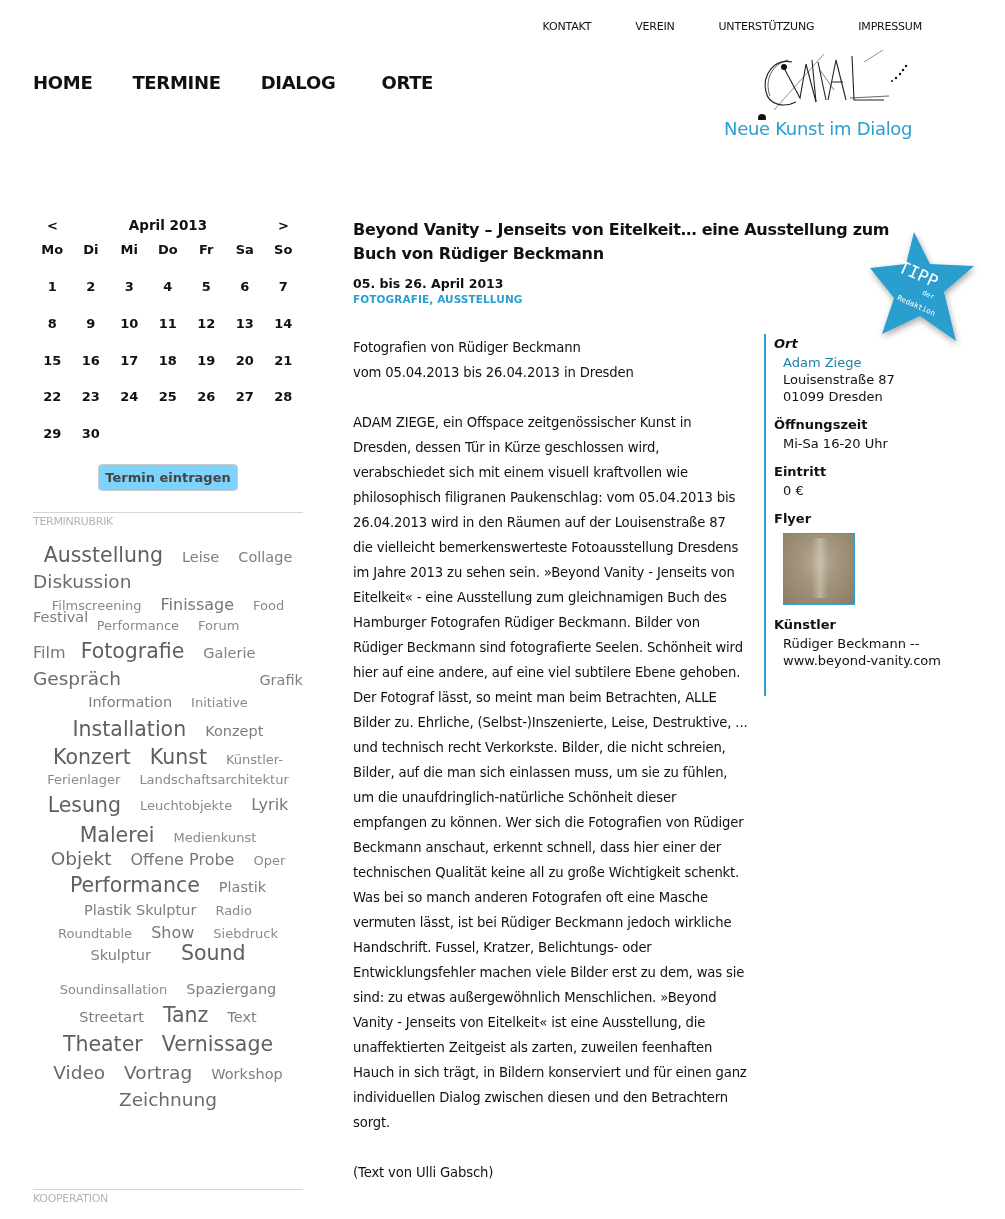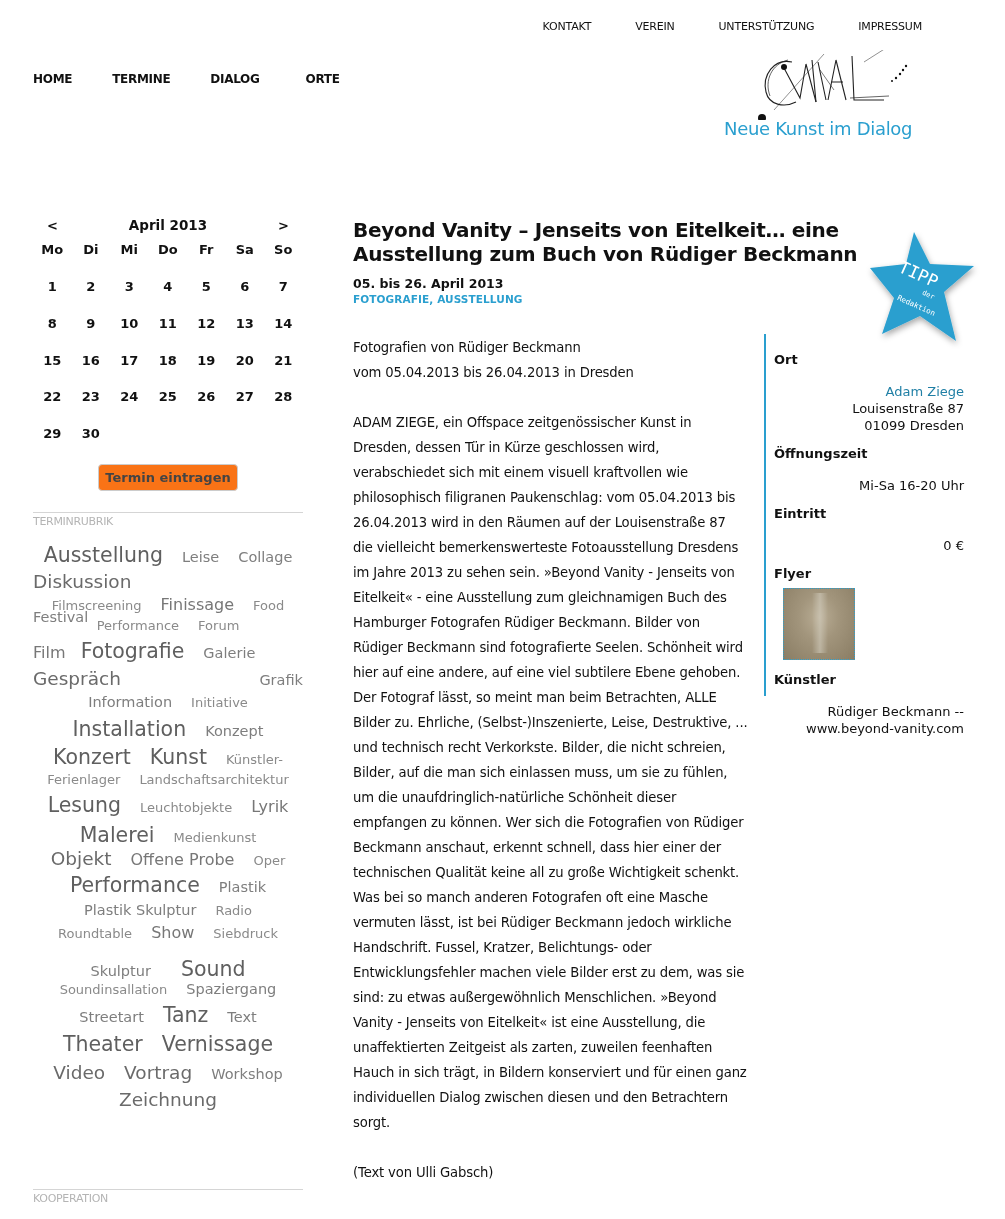--- a/index.html
+++ b/index.html
@@ -2,71 +2,71 @@
 <html><head>
 <meta charset="utf-8">
 <style>
   * { box-sizing: border-box; margin: 0; padding: 0; }
   html, body { width: 1005px; height: 1219px; background: #fff; overflow: hidden; }
   body { font-family: "DejaVu Sans", "Liberation Sans", sans-serif; color: #111; position: relative; }
 
   .topnav { position: absolute; top: 20px; right: 83px; display: flex; gap: 12px; font-size: 11px; letter-spacing: -0.2px; }
   .topnav a { color: #111; text-decoration: none; padding-left: 32px; }
 
-  .mainnav { position: absolute; top: 72px; left: 33px; display: flex; font-weight: bold; font-size: 12px; letter-spacing: -0.3px; }
+  .mainnav { position: absolute; top: 72px; left: 33px; display: flex; font-weight: bold; font-size: 18px; letter-spacing: -0.3px; }
   .mainnav a { color: #111; text-decoration: none; }
   .mainnav a:nth-child(1) { margin-right: 40px; }
   .mainnav a:nth-child(2) { margin-right: 40px; }
   .mainnav a:nth-child(3) { margin-right: 46px; }
 
   .logo { position: absolute; top: 50px; left: 724px; width: 200px; height: 92px; }
   .logo svg { position: absolute; top: 0; left: 30px; }
   .logo .tagline { position: absolute; top: 68px; left: 0; font-size: 18px; color: #2a9fcf; letter-spacing: -0.3px; white-space: nowrap; }
 
   
   .calendar { position: absolute; top: 216px; left: 33px; width: 270px; font-size: 13px; font-weight: bold; }
   .cal-head { display: flex; justify-content: space-between; align-items: center; height: 18px; padding: 0 14px 0 14px; }
   .cal-head .month { font-size: 13.5px; }
   .cal-head .arrow { cursor: pointer; font-size: 13px; }
   .cal-grid { display: grid; grid-template-columns: repeat(7, 38.5px); margin-top: 6px; }
   .cal-grid div { text-align: center; height: 36.8px; line-height: 20px; font-size: 13px; }
   .cal-grid .dow { height: 37px; }
   .cal-grid .day { cursor: pointer; }
-  .termin-btn { position: absolute; top: 248px; left: 65px; width: 140px; height: 27px; border: 1px solid #ccc; border-radius: 4px; background: #f97316; font-family: inherit; font-size: 13px; font-weight: bold; color: #444; text-align: center; line-height: 25px; cursor: pointer; }
+  .termin-btn { position: absolute; top: 248px; left: 65px; width: 140px; height: 27px; border: 1px solid #ccc; border-radius: 4px; background: #7dd3fc; font-family: inherit; font-size: 13px; font-weight: bold; color: #444; text-align: center; line-height: 25px; cursor: pointer; }
 
   .section-label { position: absolute; left: 33px; width: 270px; border-top: 1px solid #d5d5d5; font-size: 11px; color: #b4b4b4; padding-top: 2px; letter-spacing: -0.3px; }
 
   .tagcloud { position: absolute; top: 545px; left: 33px; width: 270px; text-align: center; color: #666; line-height: 1.05; }
   .tagcloud .row { display: flex; justify-content: center; align-items: baseline; gap: 19px; white-space: nowrap; }
   .tagcloud span { cursor: pointer; }
   .t1 { font-size: 13px; color: #8a8a8a; }
   .t2 { font-size: 14.5px; color: #7e7e7e; }
   .t3 { font-size: 16px; color: #777; }
   .t4 { font-size: 18.5px; color: #6a6a6a; }
   .t5 { font-size: 20.5px; color: #5f5f5f; }
 
   
   .article { position: absolute; top: 218px; left: 353px; width: 560px; }
-  .article h1 { font-size: 20px; line-height: 24px; font-weight: bold; letter-spacing: -0.3px; color: #111; }
+  .article h1 { font-size: 16px; line-height: 24px; font-weight: bold; letter-spacing: -0.3px; color: #111; }
   .article .date { font-size: 12.5px; font-weight: bold; margin-top: 10px; }
   .article .cats { font-size: 10.5px; font-weight: bold; color: #2a9fcf; margin-top: 2px; letter-spacing: 0.1px; }
   .article .cats a { color: #2a9fcf; text-decoration: none; }
 
   .body-text { position: absolute; top: 335px; left: 353px; width: 395px; font-size: 13.2px; line-height: 25px; color: #111; letter-spacing: -0.15px; }
   .body-text p { margin-bottom: 25px; }
 
   .star { position: absolute; top: 226px; left: 862px; width: 125px; height: 125px; }
   .star .tipp { position: absolute; top: 38px; left: 36px; transform: rotate(24deg); color: #fff; font-family: "DejaVu Sans Mono", monospace; font-size: 17px; }
   .star .der { position: absolute; top: 65px; left: 60px; transform: rotate(24deg); color: #fff; font-family: "DejaVu Sans Mono", monospace; font-size: 7px; }
   .star .red { position: absolute; top: 75px; left: 34px; transform: rotate(24deg); color: #fff; font-family: "DejaVu Sans Mono", monospace; font-size: 7.5px; }
 
   .infobox { position: absolute; top: 334px; left: 764px; width: 200px; height: 362px; border-left: 2px solid #2a9fcf; padding-left: 8px; font-size: 13px; }
   .infobox .lbl { font-weight: bold; font-size: 13px; margin-top: 12px; line-height: 16px; }
-  .infobox .lbl:first-child { margin-top: 18px; }
-  .infobox .val { padding-left: 9px; line-height: 17px; margin-top: 15px; text-align: right; }
+  .infobox .lbl:first-child { margin-top: 2px; font-style: italic; }
+  .infobox .val { padding-left: 9px; line-height: 17px; margin-top: 2px; }
   .infobox .val a { color: #1f7fa5; text-decoration: none; }
   .flyer { margin: 6px 0 0 9px; width: 72px; height: 72px; border: 1px dotted #2a9fcf;
     background: radial-gradient(ellipse at 50% 40%, #b9ad95 0%, #a2957c 40%, #8a7d64 100%); position: relative; cursor: pointer; }
   .flyer::before { content: ""; position: absolute; left: 28px; top: 4px; width: 16px; height: 60px; background: linear-gradient(90deg, rgba(255,255,255,0), rgba(210,205,190,0.6), rgba(255,255,255,0)); }
 </style>
 </head>
 <body>
 
 <nav class="topnav">
   <a href="#">KONTAKT</a>
@@ -202,21 +202,21 @@
     </div>
     <div class="row" style="position: absolute; left: 0px; right: 0px; top: 202px;">
       <span class="t5">Konzert</span>
       <span class="t5">Kunst</span>
       <span class="t1">Künstler-</span>
     </div>
     <div class="row" style="position: absolute; left: 0px; right: 0px; top: 228px;">
       <span class="t1">Ferienlager</span>
       <span class="t1">Landschaftsarchitektur</span>
     </div>
-    <div class="row" style="position: absolute; left: 0px; right: 0px; top: 250px;">
+    <div class="row" style="position: absolute; left: 0px; right: 0px; top: 250px; align-items: center;">
       <span class="t5">Lesung</span>
       <span class="t1">Leuchtobjekte</span>
       <span class="t3">Lyrik</span>
     </div>
     <div class="row" style="position: absolute; left: 0px; right: 0px; top: 280px;">
       <span class="t5">Malerei</span>
       <span class="t1">Medienkunst</span>
     </div>
     <div class="row" style="position: absolute; left: 0px; right: 0px; top: 304px;">
       <span class="t4">Objekt</span>
@@ -229,21 +229,21 @@
     </div>
     <div class="row" style="position: absolute; left: 0px; right: 0px; top: 358px;">
       <span class="t2">Plastik Skulptur</span>
       <span class="t1">Radio</span>
     </div>
     <div class="row" style="position: absolute; left: 0px; right: 0px; top: 380px;">
       <span class="t1">Roundtable</span>
       <span class="t3">Show</span>
       <span class="t1">Siebdruck</span>
     </div>
-    <div class="row" style="position: absolute; left: 0px; right: 0px; top: 414px; gap: 30px;">
+    <div class="row" style="position: absolute; left: 0px; right: 0px; top: 398px; gap: 30px;">
       <span class="t2">Skulptur</span>
       <span class="t5">Sound</span>
     </div>
     <div class="row" style="position: absolute; left: 0px; right: 0px; top: 437px;">
       <span class="t1">Soundinsallation</span>
       <span class="t2">Spaziergang</span>
     </div>
     <div class="row" style="position: absolute; left: 0px; right: 0px; top: 460px;">
       <span class="t2">Streetart</span>
       <span class="t5">Tanz</span>

